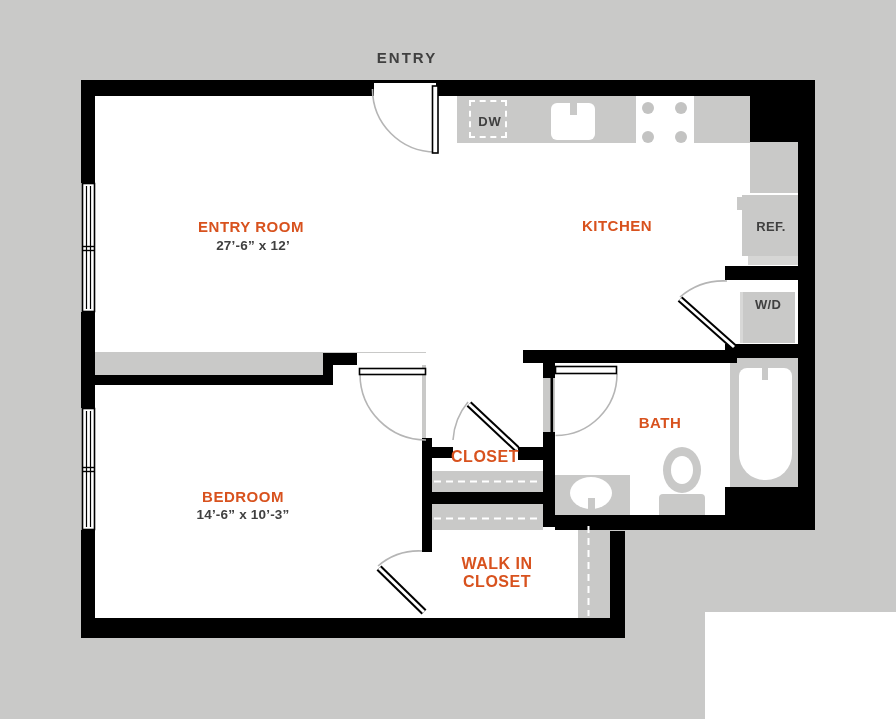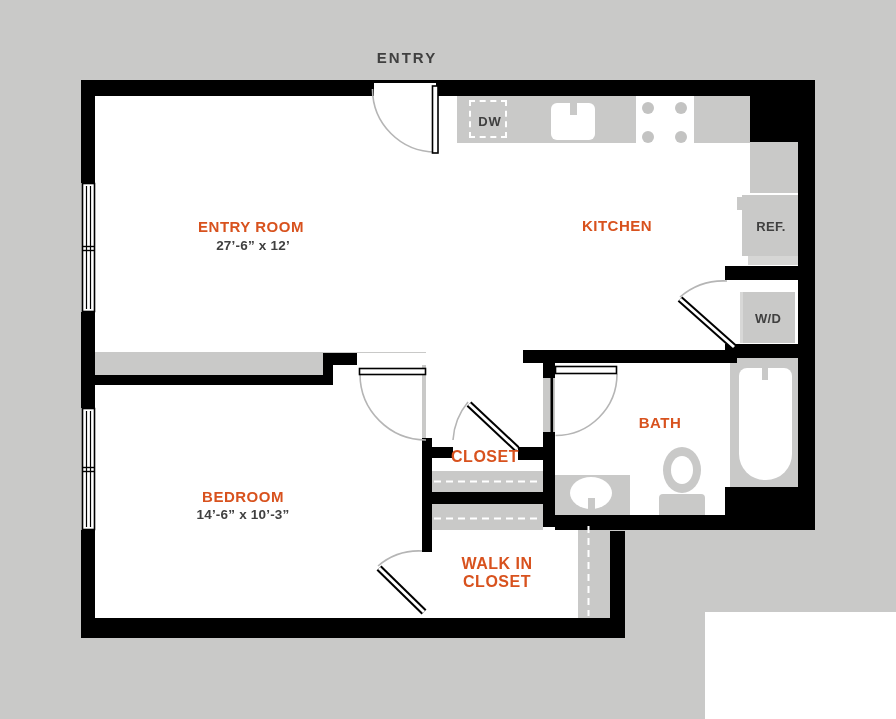--- a/index.html
+++ b/index.html
@@ -174,15 +174,15 @@
 
   <div class="lbl room sm" style="left:485px;top:457px;">CLOSET</div>
 
   <div class="lbl room sm walkin" style="left:497px;top:573px;">
     <div>WALK IN</div>
     <div>CLOSET</div>
   </div>
 
   <div class="lbl appl" style="left:490px;top:121px;">DW</div>
   <div class="lbl appl" style="left:771px;top:226px;letter-spacing:0.3px;">REF.</div>
-  <div class="lbl appl" style="left:768px;top:318px;letter-spacing:0.3px;">W/D</div>
+  <div class="lbl appl" style="left:768px;top:304px;letter-spacing:0.3px;">W/D</div>
 
 </div>
 
 </body></html>

